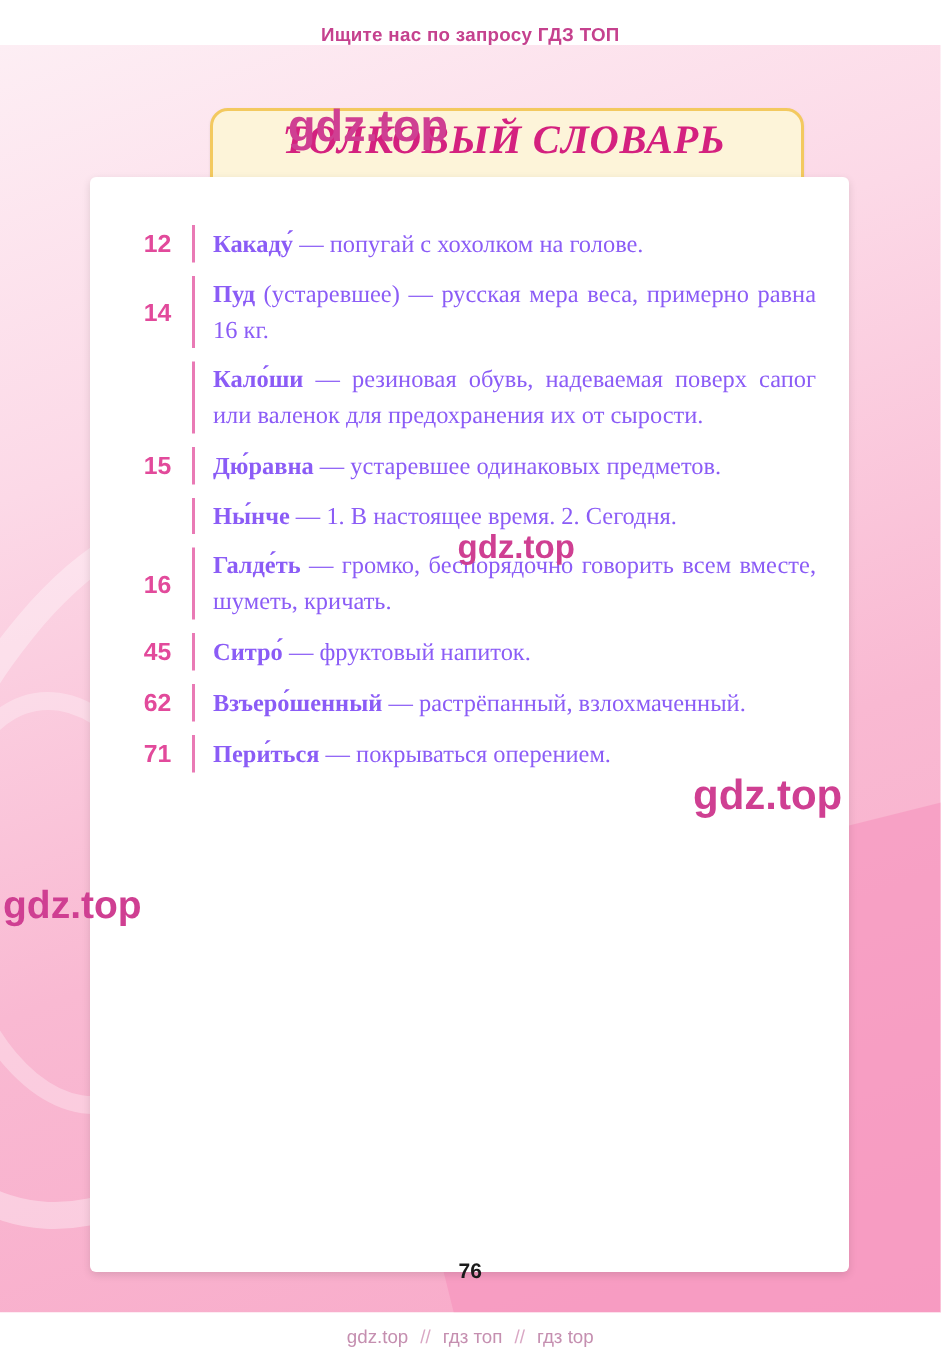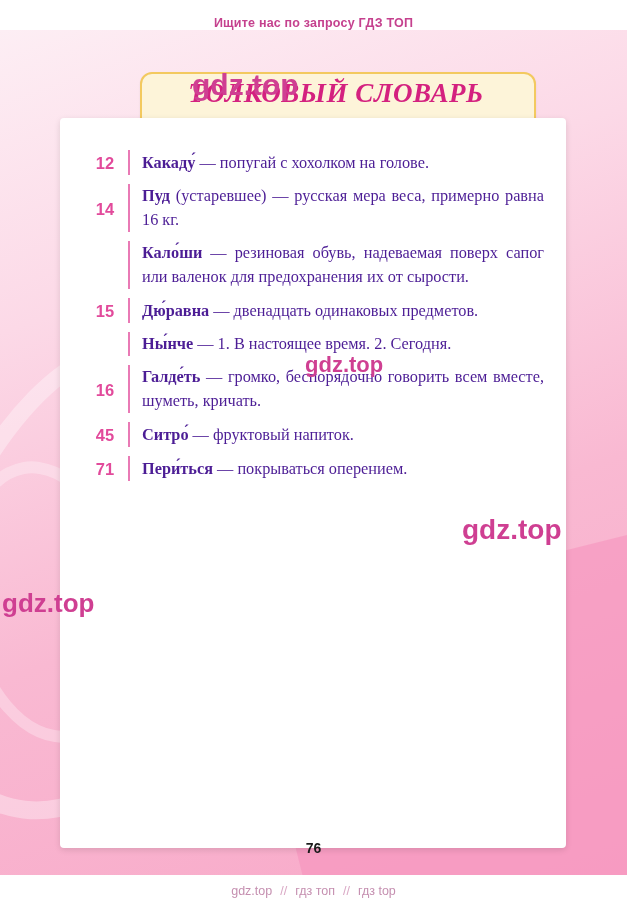--- a/index.html
+++ b/index.html
@@ -171,21 +171,21 @@
     flex: 0 0 0;
     border-left: 2px solid #e97ab5;
     align-self: stretch;
     margin-right: 12px;
     min-height: 24px;
   }
   .body-col {
     flex: 1;
     font-size: 16.3px;
     line-height: 24px;
-    color: #4c1d95;
+    color: #8b5cf6;
     text-align: justify;
     text-justify: inter-word;
     hyphens: manual;
   }
   .hw {
     font-weight: 700;
   }
   .entry.no-num .num-col { color: transparent; }
 
   
@@ -258,21 +258,21 @@
 
         <div class="entry no-num">
           <div class="num-col"></div>
           <div class="sep"></div>
           <div class="body-col"><span class="hw">Кало́ши</span><span> — резиновая обувь, надеваемая поверх сапог или валенок для предохра­нения их от сырости.</span></div>
         </div>
 
         <div class="entry">
           <div class="num-col">15</div>
           <div class="sep"></div>
-          <div class="body-col"><span class="hw">Дю́равна</span><span> — двенадцать одинаковых пред­метов.</span></div>
+          <div class="body-col"><span class="hw">Дю́равна</span><span> — устаревшее одинаковых пред­метов.</span></div>
         </div>
 
         <div class="entry no-num">
           <div class="num-col"></div>
           <div class="sep"></div>
           <div class="body-col"><span class="hw">Ны́нче</span><span> — 1. В настоящее время. 2. Сегодня.</span></div>
         </div>
 
         <div class="entry">
           <div class="num-col">16</div>
@@ -282,20 +282,25 @@
 
 
         <div class="entry">
           <div class="num-col">45</div>
           <div class="sep"></div>
           <div class="body-col"><span class="hw">Ситро́</span><span> — фруктовый напиток.</span></div>
         </div>
 
 
 
+        <div class="entry">
+          <div class="num-col">62</div>
+          <div class="sep"></div>
+          <div class="body-col"><span class="hw">Взъеро́шенный</span><span> — растрёпанный, взлох­маченный.</span></div>
+        </div>
 
         <div class="entry">
           <div class="num-col">71</div>
           <div class="sep"></div>
           <div class="body-col"><span class="hw">Пери́ться</span><span> — покрываться оперением.</span></div>
         </div>
 
       </div>
     </div>
   </div>

